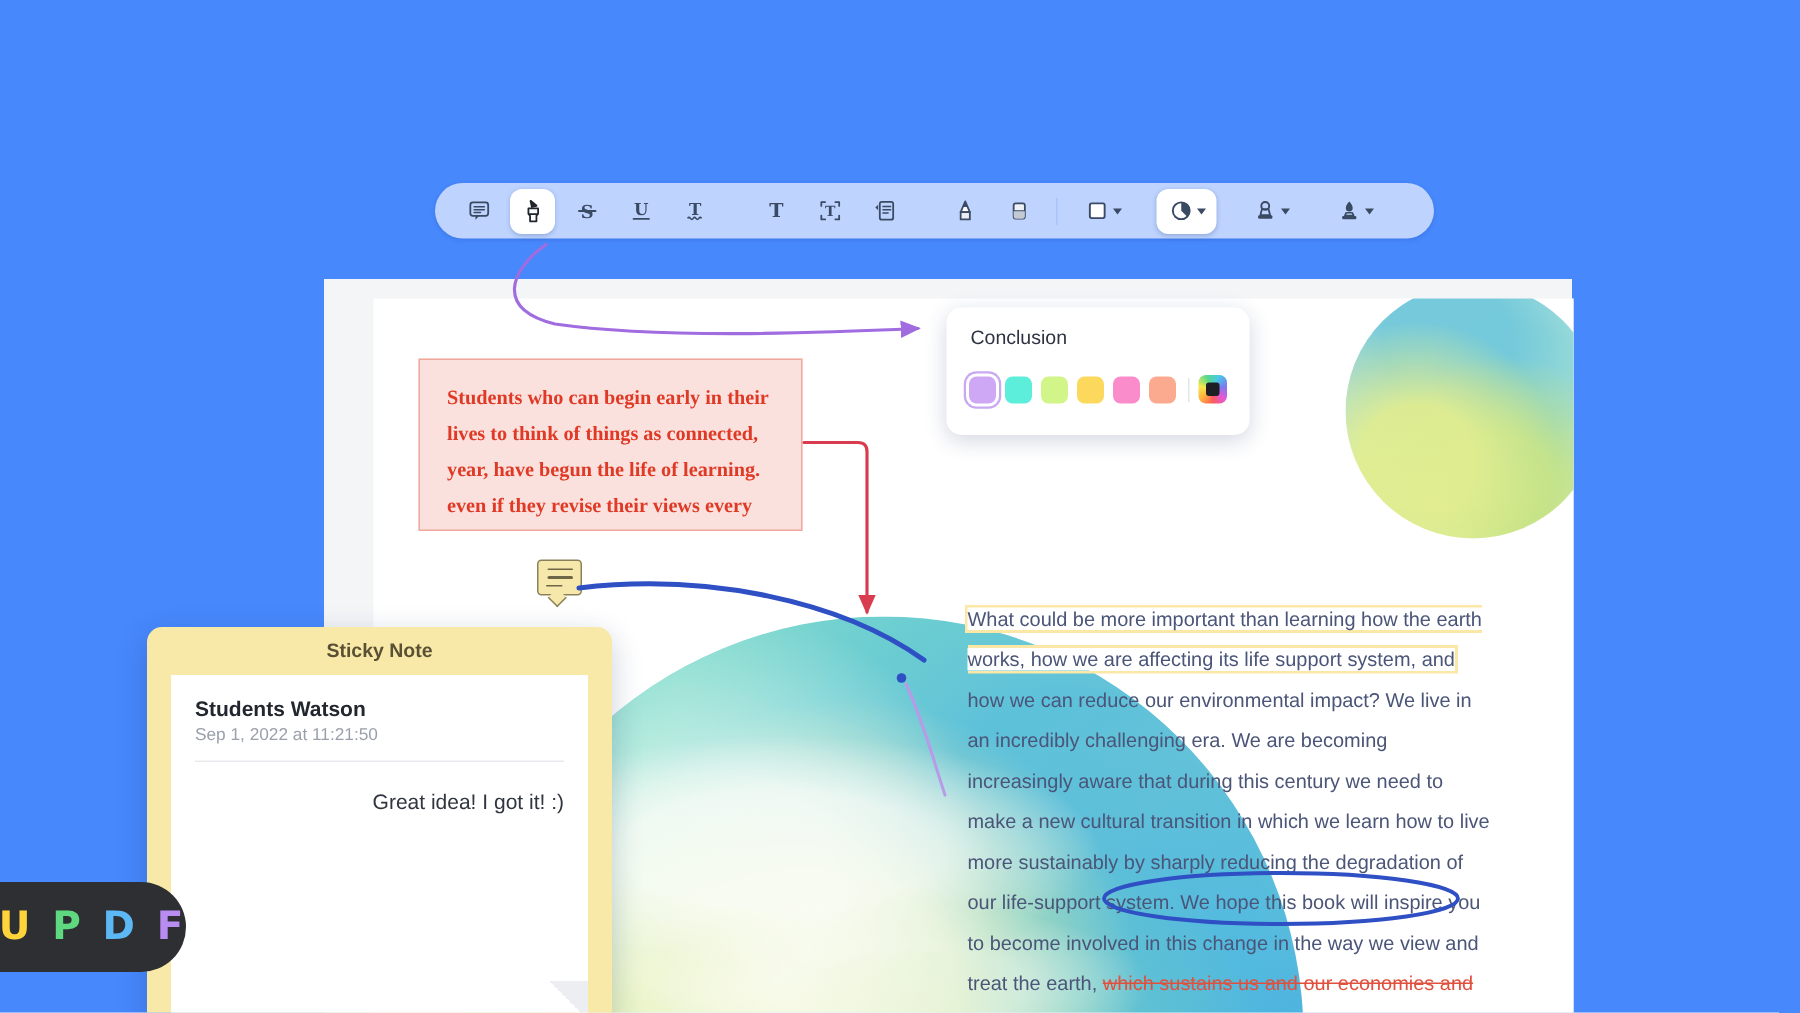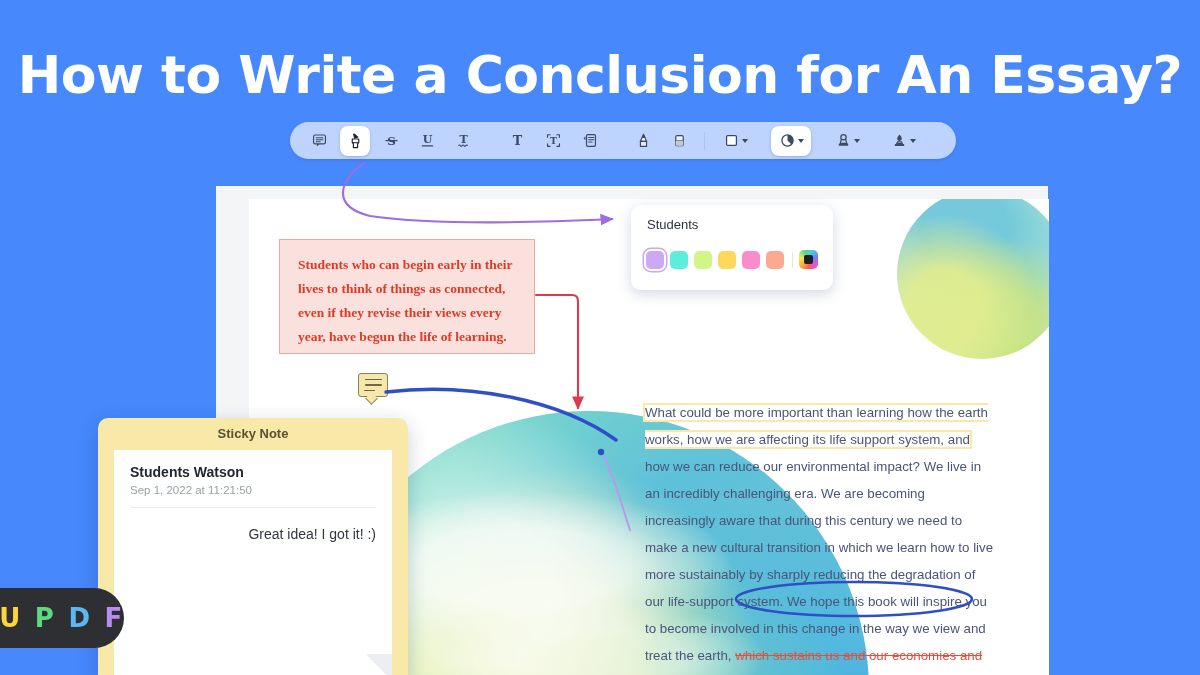--- a/index.html
+++ b/index.html
@@ -190,38 +190,37 @@
   .updf-badge span{
     font-family:"DejaVu Sans",sans-serif;font-weight:bold;font-size:26px;letter-spacing:.5px;
     padding-left:14px;
   }
 </style>
 </head>
 <body>
 
 <div class="stage">
 
-  <div class="hero-title">How to Write a Conclusion for An Essay?</div>
 
   <div class="doc-backing"></div>
   <div class="doc-page-right-edge"></div>
 
   <div class="doc-page">
     <div class="globe-corner"></div>
     <div class="globe-big"></div>
   </div>
 
 
   <div class="doc-para"><span class="hl">What could be more important than learning how the earth works, how we are affecting its life support system, and</span><span> how we can reduce our environmental impact? We live in an incredibly challenging era. We are becoming increasingly aware that during this century we need to make a new cultural transition in which we learn how to live more sustainably by sharply reducing the degradation of our life-support system. </span><span>We hope this book will inspire you to</span><span> become involved in this change in the way we view and treat the earth, </span><span class="strike">which sustains us and our economies and</span></div>
 
   <div class="textbox-anno">
     <p>Students who can begin early in their</p>
     <p>lives to think of things as connected,</p>
+    <p>year, have begun the life of learning.</p>
     <p>even if they revise their views every</p>
-    <p>year, have begun the life of learning.</p>
   </div>
 
   <div class="comment-pin">
     <i></i>
     <i></i>
     <i></i>
   </div>
 
   <svg class="anno-svg" viewBox="0 0 1200 675">
     <defs>
@@ -250,21 +249,21 @@
     <div class="sticky-body">
       <div class="sticky-author">Students Watson</div>
       <div class="sticky-date">Sep 1, 2022 at 11:21:50</div>
       <div class="sticky-rule"></div>
       <div class="sticky-text">Great idea! I got it! :)</div>
       <div class="sticky-fold"></div>
     </div>
   </div>
 
   <div class="highlight-pop">
-    <div class="hp-title">Students</div>
+    <div class="hp-title">Conclusion</div>
     <div class="hp-swatches" id="swatch-row">
         <div class="sw sel" style="background: rgb(207, 168, 245);"></div>
         <div class="sw" style="background: rgb(92, 238, 219);"></div>
         <div class="sw" style="background: rgb(210, 245, 138);"></div>
         <div class="sw" style="background: rgb(252, 217, 92);"></div>
         <div class="sw" style="background: rgb(251, 140, 203);"></div>
         <div class="sw" style="background: rgb(251, 169, 143);"></div>
         <div class="sw-sep"></div>
         <div class="sw-rainbow" title="Custom color"></div>
       </div>

